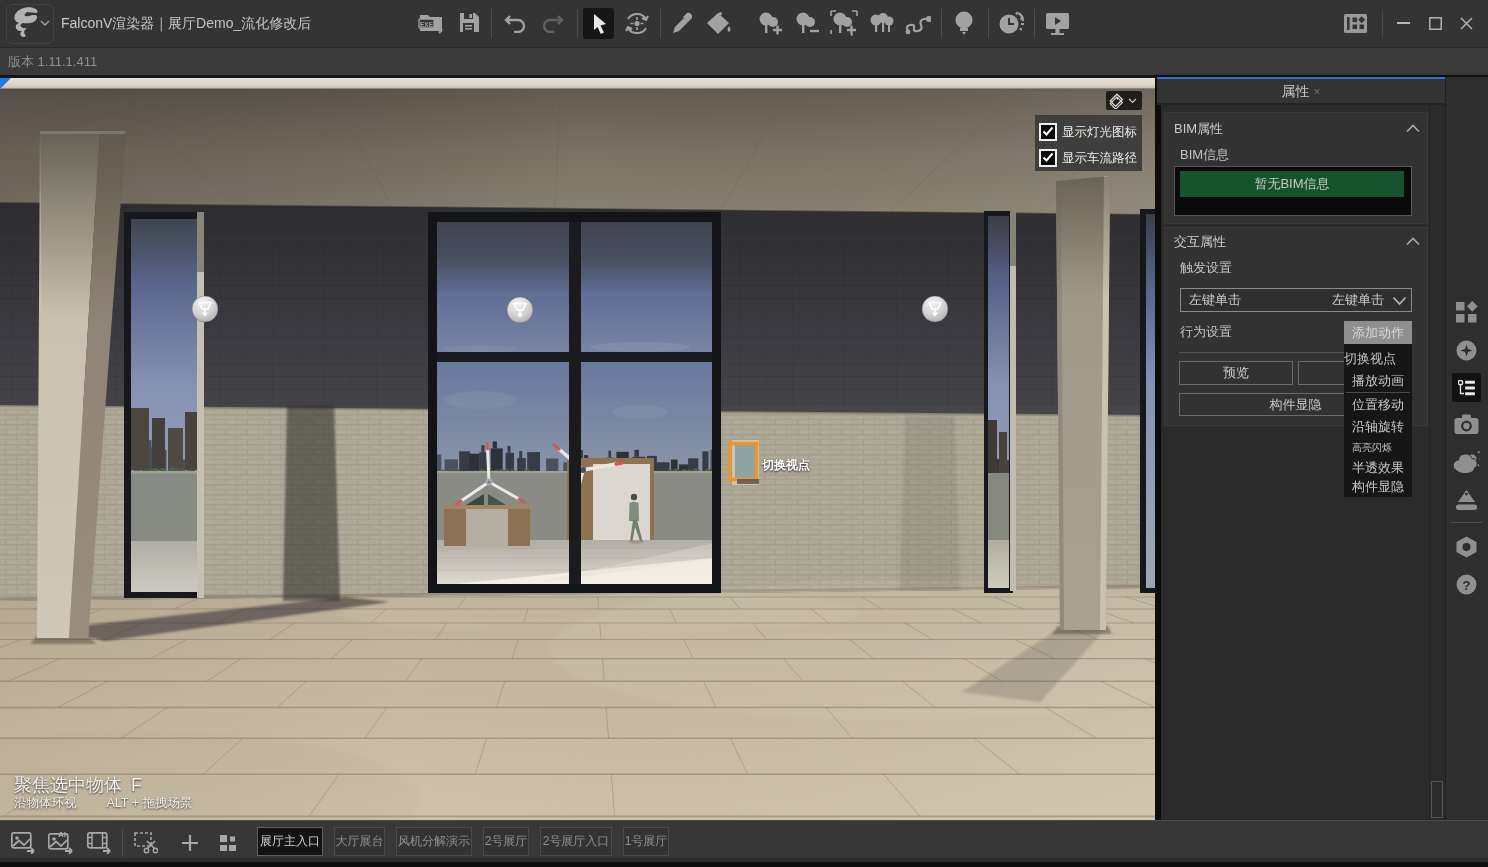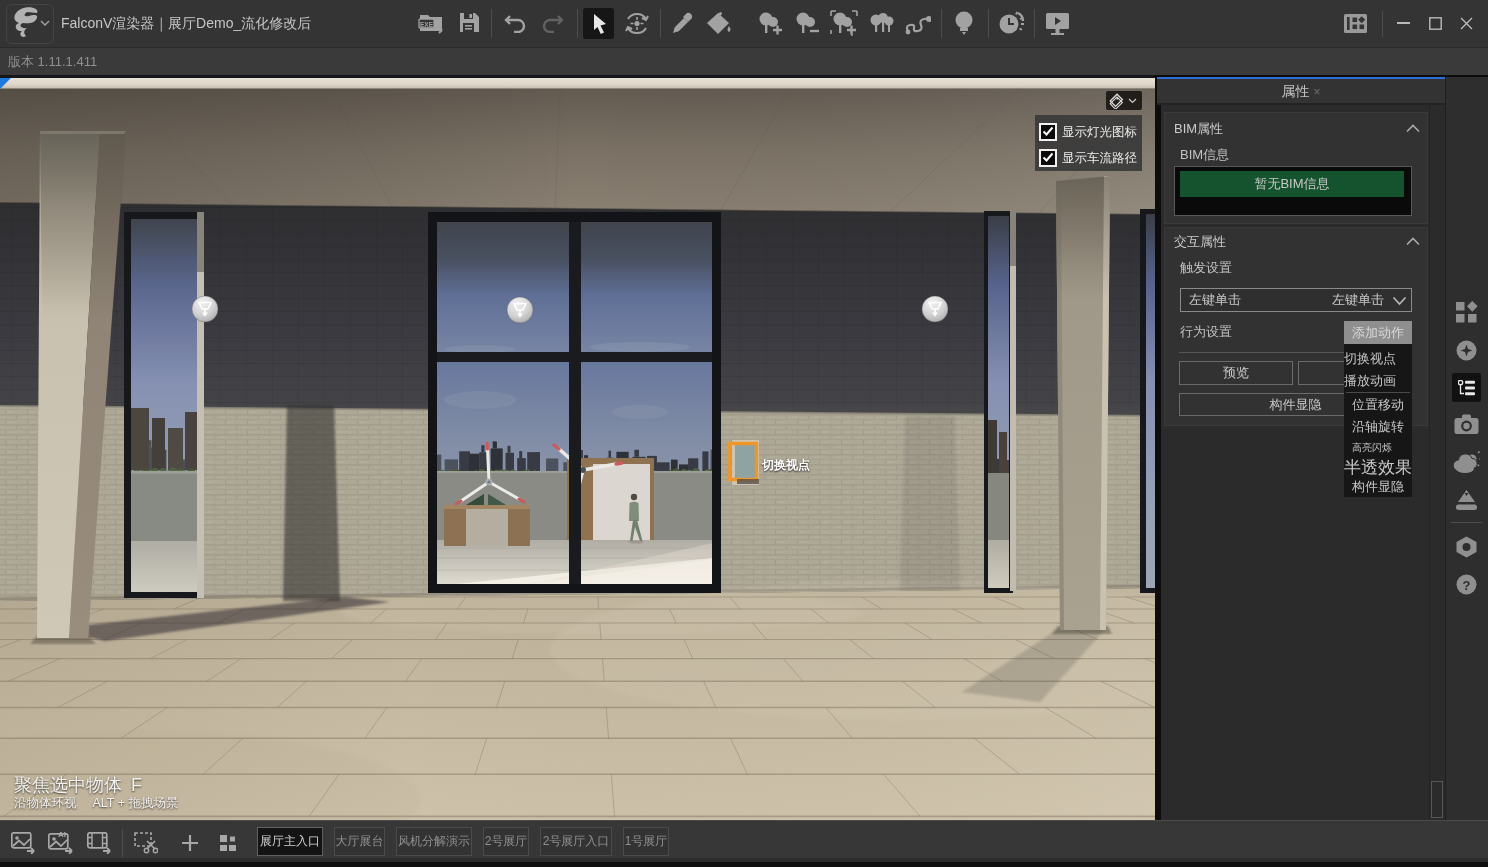--- a/index.html
+++ b/index.html
@@ -562,25 +562,25 @@
       <path d="M1.5 1.5 L7.5 8 L13.5 1.5" stroke="#b8b8b8" stroke-width="1.7" fill="none"></path>
     </svg>
 <div style="position:absolute;left:1180px;top:323px;font-size:13px;color:#c2c2c2">行为设置</div>
 <div style="position:absolute;left:1179px;top:352px;width:232px;height:1px;background:#555555"></div>
 <div style="position:absolute;left:1179px;top:361px;width:112px;height:22px;border:1px solid #6a6a6a;line-height:22px;text-align:center;font-size:13px;color:#c8c8c8">预览</div>
 <div style="position:absolute;left:1298px;top:361px;width:112px;height:22px;border:1px solid #6a6a6a"></div>
 <div style="position:absolute;left:1179px;top:393px;width:231px;height:21px;border:1px solid #6a6a6a;line-height:21px;text-align:center;font-size:13px;color:#c8c8c8">构件显隐</div>
 <div style="position:absolute;left:1344px;top:321px;width:68px;height:23px;background:#8f8f8f;line-height:23px;text-align:center;font-size:13px;color:#d8d8d8">添加动作</div>
 <div style="position:absolute;left:1344px;top:344px;width:68px;height:153px;background:#161616"></div>
 <div style="position:absolute;left:1344px;top:349px;width:68px;height:20px;line-height:20px;text-align:left;font-size:13px;color:#c6c6c6">切换视点</div>
-<div style="position:absolute;left:1344px;top:371px;width:68px;height:20px;line-height:20px;text-align:left;font-size:13px;color:#c6c6c6">播放动画</div>
+<div style="position:absolute;left:1344px;top:371px;width:68px;height:20px;line-height:20px;text-align:center;font-size:13px;color:#c6c6c6">播放动画</div>
 <div style="position:absolute;left:1344px;top:395px;width:68px;height:20px;line-height:20px;text-align:center;font-size:13px;color:#c6c6c6">位置移动</div>
 <div style="position:absolute;left:1344px;top:417px;width:68px;height:20px;line-height:20px;text-align:center;font-size:13px;color:#c6c6c6">沿轴旋转</div>
 <div style="position:absolute;left:1344px;top:438px;width:56px;height:20px;line-height:20px;text-align:center;font-size:10px;color:#c6c6c6">高亮闪烁</div>
-<div style="position:absolute;left:1344px;top:458px;width:68px;height:20px;line-height:20px;text-align:center;font-size:17px;color:#c6c6c6">半透效果</div>
+<div style="position:absolute;left:1344px;top:458px;width:68px;height:20px;line-height:20px;text-align:center;font-size:13px;color:#c6c6c6">半透效果</div>
 <div style="position:absolute;left:1344px;top:477px;width:68px;height:20px;line-height:20px;text-align:center;font-size:13px;color:#c6c6c6">构件显隐</div>
 <div style="position:absolute;left:1346px;top:392px;width:64px;height:1px;background:#4a4a4a"></div>
 
 <div style="position:absolute;left:1445px;top:77px;width:43px;height:743px;background:#2e2e2e;border-left:1px solid #1f1f1f"></div>
 <svg style="position:absolute;left:1455px;top:301px" width="23" height="23" viewBox="0 0 23 23">
       <rect x="1" y="1" width="8.5" height="8.5" fill="#8f8f8f"></rect>
       <rect x="1" y="13" width="8.5" height="8.5" fill="#8f8f8f"></rect>
       <rect x="13" y="13" width="8.5" height="8.5" fill="#8f8f8f"></rect>
       <rect x="13.5" y="1.5" width="7.6" height="7.6" fill="#8f8f8f" transform="rotate(45 17.3 5.3)"></rect>
     </svg>
@@ -682,13 +682,13 @@
       <path d="M1.5 5.5 L4.5 8.5 L10.5 1.5" stroke="#fff" stroke-width="2" fill="none"></path>
     </svg>
 <div style="position:absolute;left:1062px;top:124px;font-size:12.5px;color:#ececec">显示灯光图标</div>
 <div style="position:absolute;left:1039px;top:149px;width:14px;height:14px;background:#0a0a0a;border:2px solid #f0f0f0"></div>
 <svg style="position:absolute;left:1042px;top:152px" width="12" height="11" viewBox="0 0 12 11">
       <path d="M1.5 5.5 L4.5 8.5 L10.5 1.5" stroke="#fff" stroke-width="2" fill="none"></path>
     </svg>
 <div style="position:absolute;left:1062px;top:150px;font-size:12.5px;color:#ececec">显示车流路径</div>
 <div style="position:absolute;left:762px;top:457px;font-size:12px;font-weight:bold;color:#ffffff;text-shadow:0 1px 2px rgba(0,0,0,0.8)">切换视点</div>
 <div style="position:absolute;left:14px;top:773px;font-size:18px;color:#f2f2f2;text-shadow:0 1px 2px rgba(40,35,28,0.9)">聚焦选中物体<span style="margin-left:9px">F</span></div>
-<div style="position:absolute;left:14px;top:795px;font-size:12.5px;color:#f2f2f2;text-shadow:0 1px 2px rgba(40,35,28,0.9)">沿物体环视<span style="margin-left:16px">ALT + 拖拽场景</span></div>
+<div style="position:absolute;left:14px;top:795px;font-size:12.5px;color:#f2f2f2;text-shadow:0 1px 2px rgba(40,35,28,0.9)">沿物体环视<span style="margin-left:30px">ALT + 拖拽场景</span></div>
 </div>
 </body></html>

